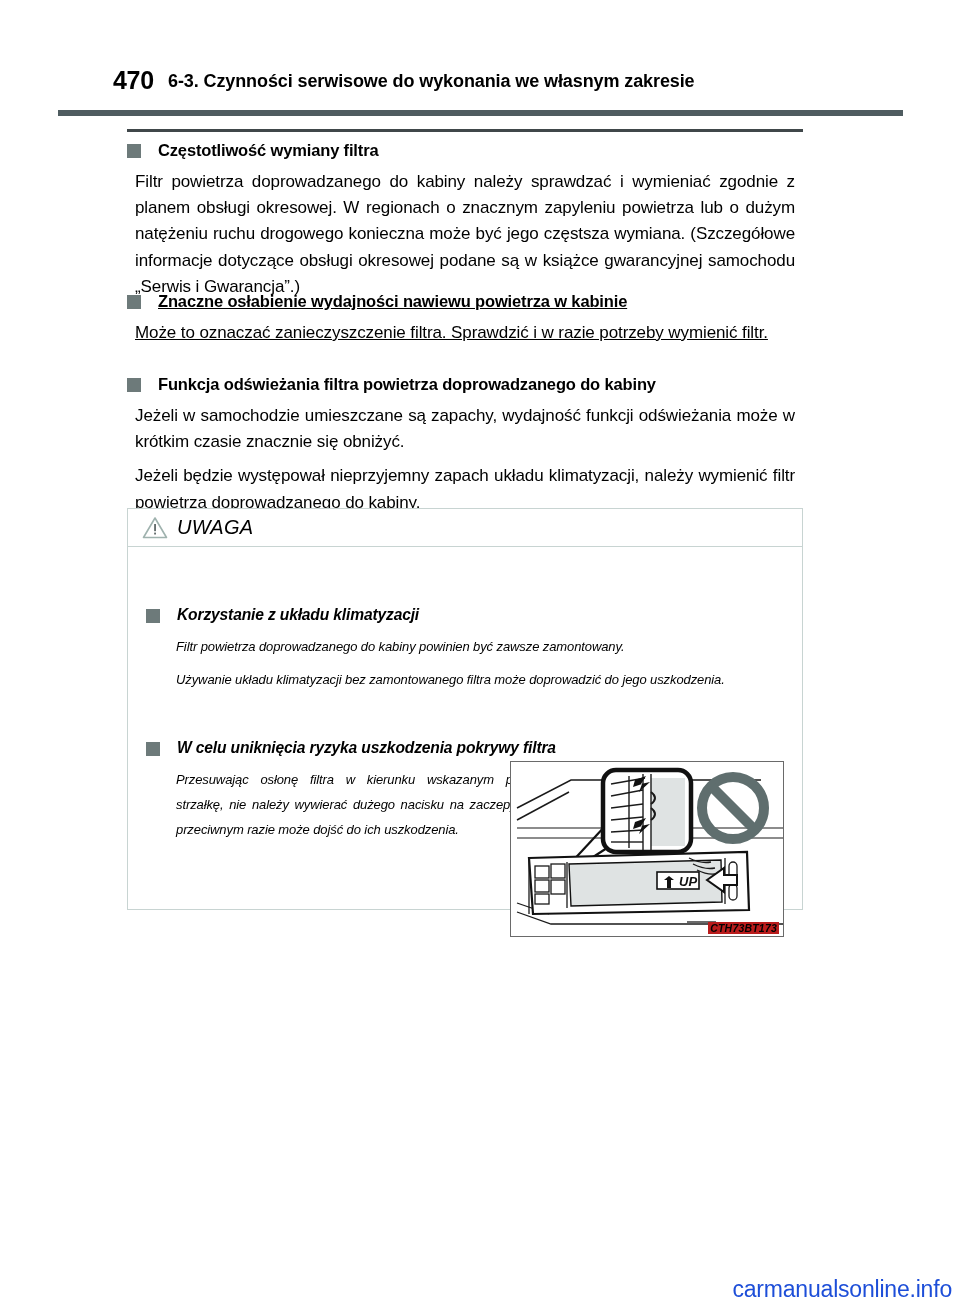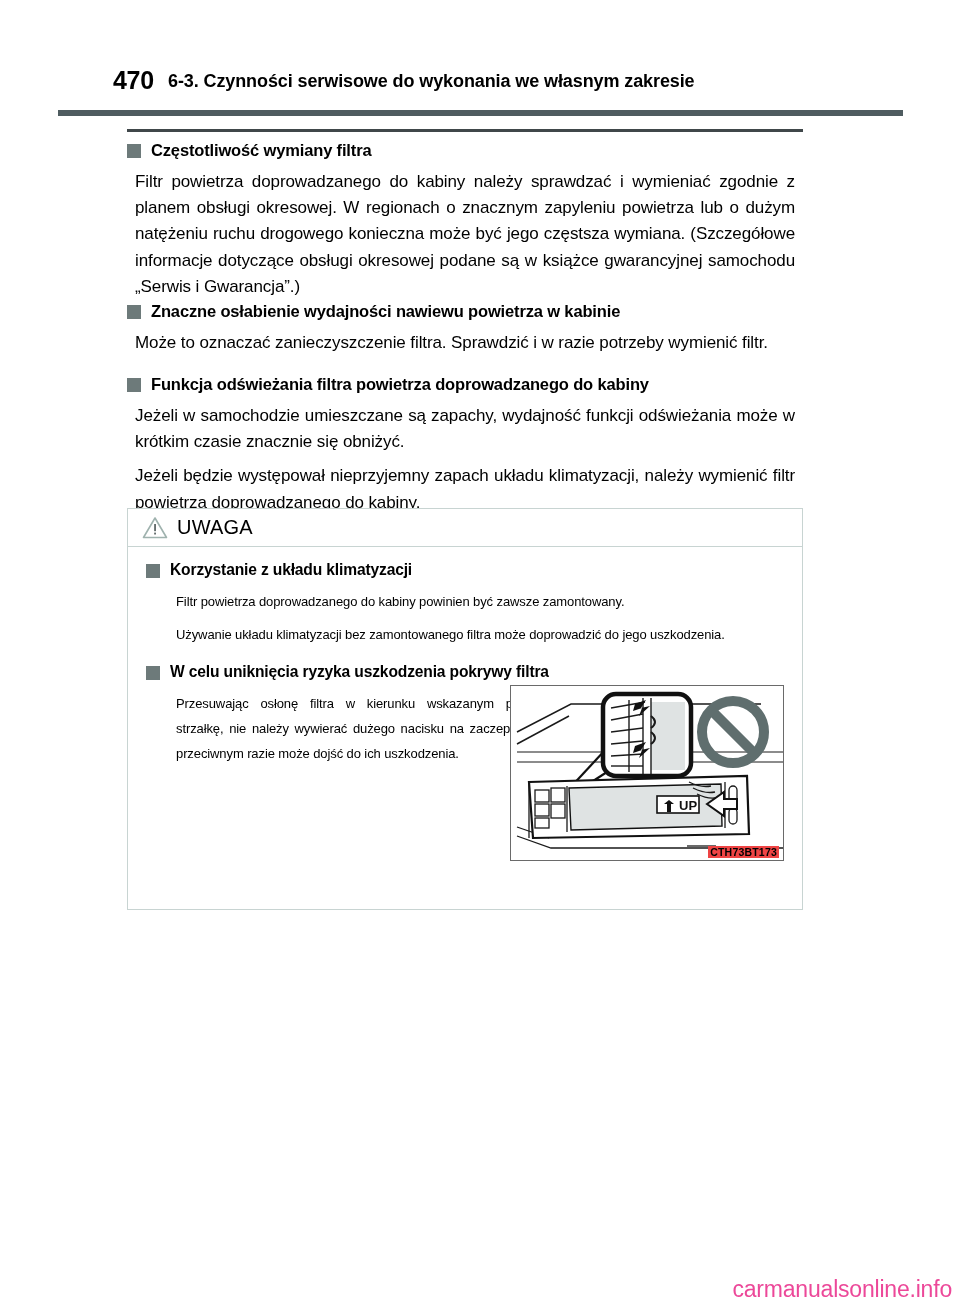--- a/index.html
+++ b/index.html
@@ -63,21 +63,21 @@
     position: absolute;
     left: 0;
     top: 139px;
     width: 960px;
   }
 
   .block { position: relative; }
 
   .sect-head {
     position: relative;
-    padding-left: 24px;
+    padding-left: 31px;
     font-size: 16.5px;
     font-weight: bold;
     line-height: 22px;
     letter-spacing: -0.15px;
     margin: 0 0 7px 0;
   }
   .sect-head .bullet {
     position: absolute;
     left: 0;
     top: 5px;
@@ -93,32 +93,33 @@
     letter-spacing: -0.1px;
     margin: 8px;
     text-align: justify;
     text-justify: inter-word;
   }
   .para.last-line-left { text-align-last: left; }
   .para.flush { text-align: left; }
 
   
   #sec-frequency      { position: absolute; left: 127px; top: 0px;   width: 676px; }
-  #sec-airflow        { position: absolute; left: 127px; top: 161px; width: 676px; }
+  #sec-airflow        { position: absolute; left: 127px; top: 151px; width: 676px; text-decoration: underline; }
   #sec-refresh        { position: absolute; left: 127px; top: 234px; width: 676px; }
 
   
   .caution-box {
     position: absolute;
     left: 127px;
     top: 508px;
     width: 676px;
     border: 1px solid #c8d4d2;
     background: #ffffff;
     box-sizing: border-box;
+    font-style: italic;
   }
   .caution-head {
     height: 38px;
     border-bottom: 1px solid #c8d4d2;
     display: flex;
     align-items: center;
     padding-left: 14px;
     box-sizing: border-box;
   }
   .warn-triangle {
@@ -130,21 +131,21 @@
   .caution-title {
     font-size: 20px;
     letter-spacing: 0.2px;
   }
   .caution-body {
     padding: 12px 18px 20px 18px;
     position: relative;
     min-height: 362px;
     box-sizing: border-box;
   }
-  .caution-body .sect-head { font-size: 15.6px; }
+  .caution-body .sect-head { font-size: 15.6px; margin-top: 45px; }
   .caution-body .para { font-size: 13px; line-height: 25px; }
 
   .cb-block-1 { margin: 0 0 6px 0; }
   .cb-block-2 { margin: 14px 0 0 0; }
 
   .two-col {
     position: relative;
     margin-top: 4px;
   }
   .two-col .text-col {
@@ -164,31 +165,31 @@
     overflow: hidden;
   }
   .figure svg { display: block; }
   .fig-code {
     position: absolute;
     right: 4px;
     bottom: 2px;
     font-size: 10.5px;
     font-weight: bold;
     letter-spacing: 0.2px;
-    background: #ef4444;
+    background: #b91c1c;
     padding: 0 2px;
   }
 
   
   .watermark {
     position: absolute;
     right: 8px;
     bottom: 10px;
     font-size: 23px;
-    color: #ec4899;
+    color: #1d4ed8;
     letter-spacing: -0.2px;
   }
 </style>
 </head>
 <body>
 
 <div class="page-header">
   <div class="page-number">470</div>
   <div class="header-title">6-3. Czynności serwisowe do wykonania we własnym zakresie</div>
 </div>

